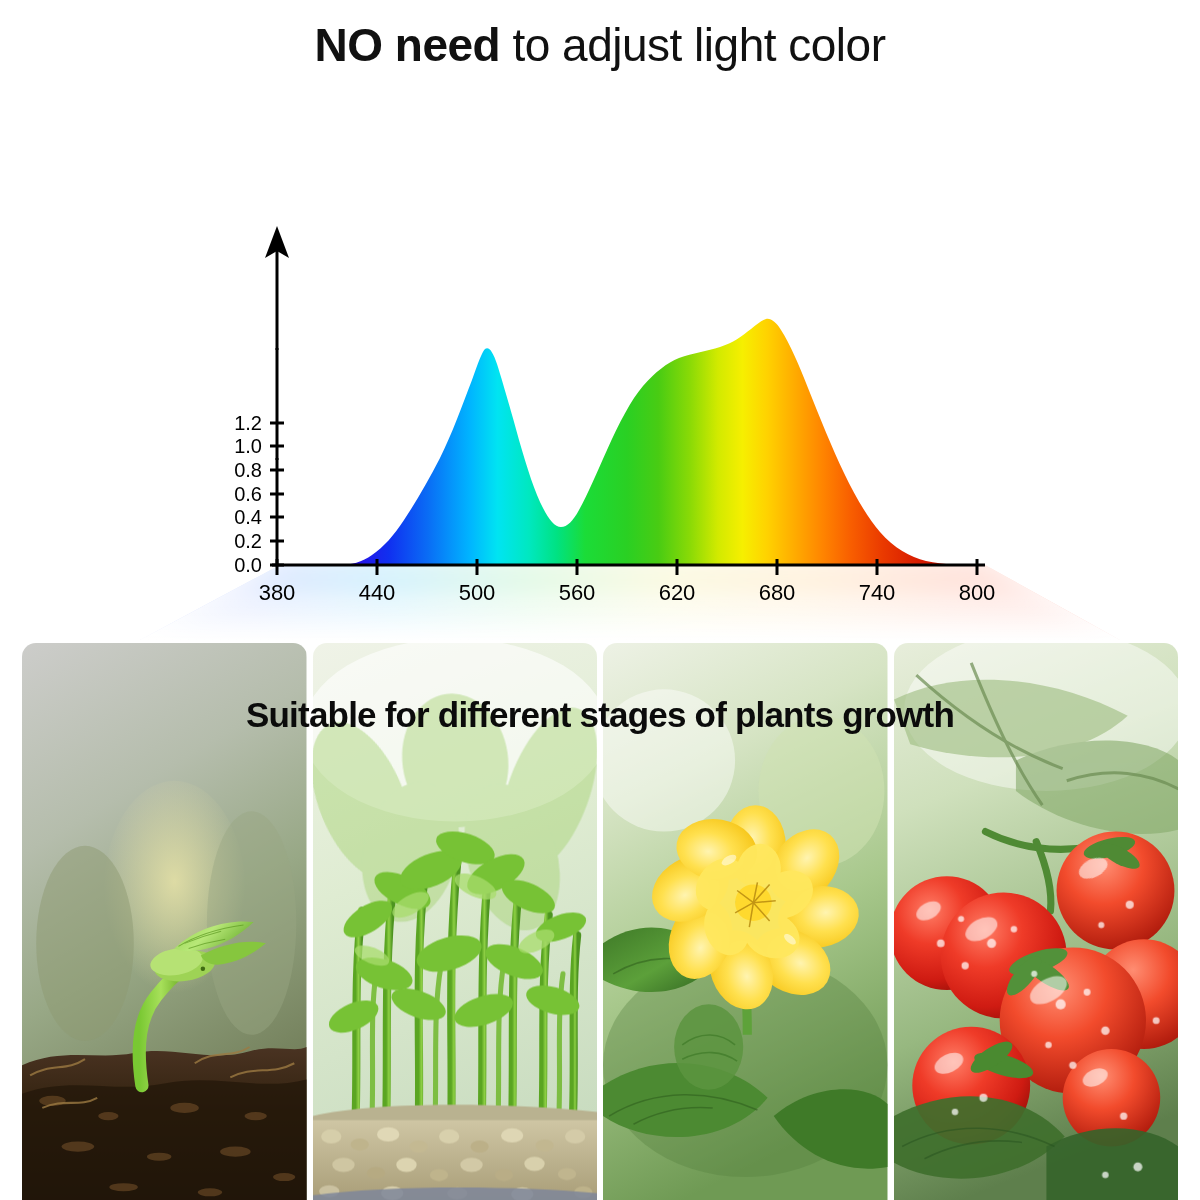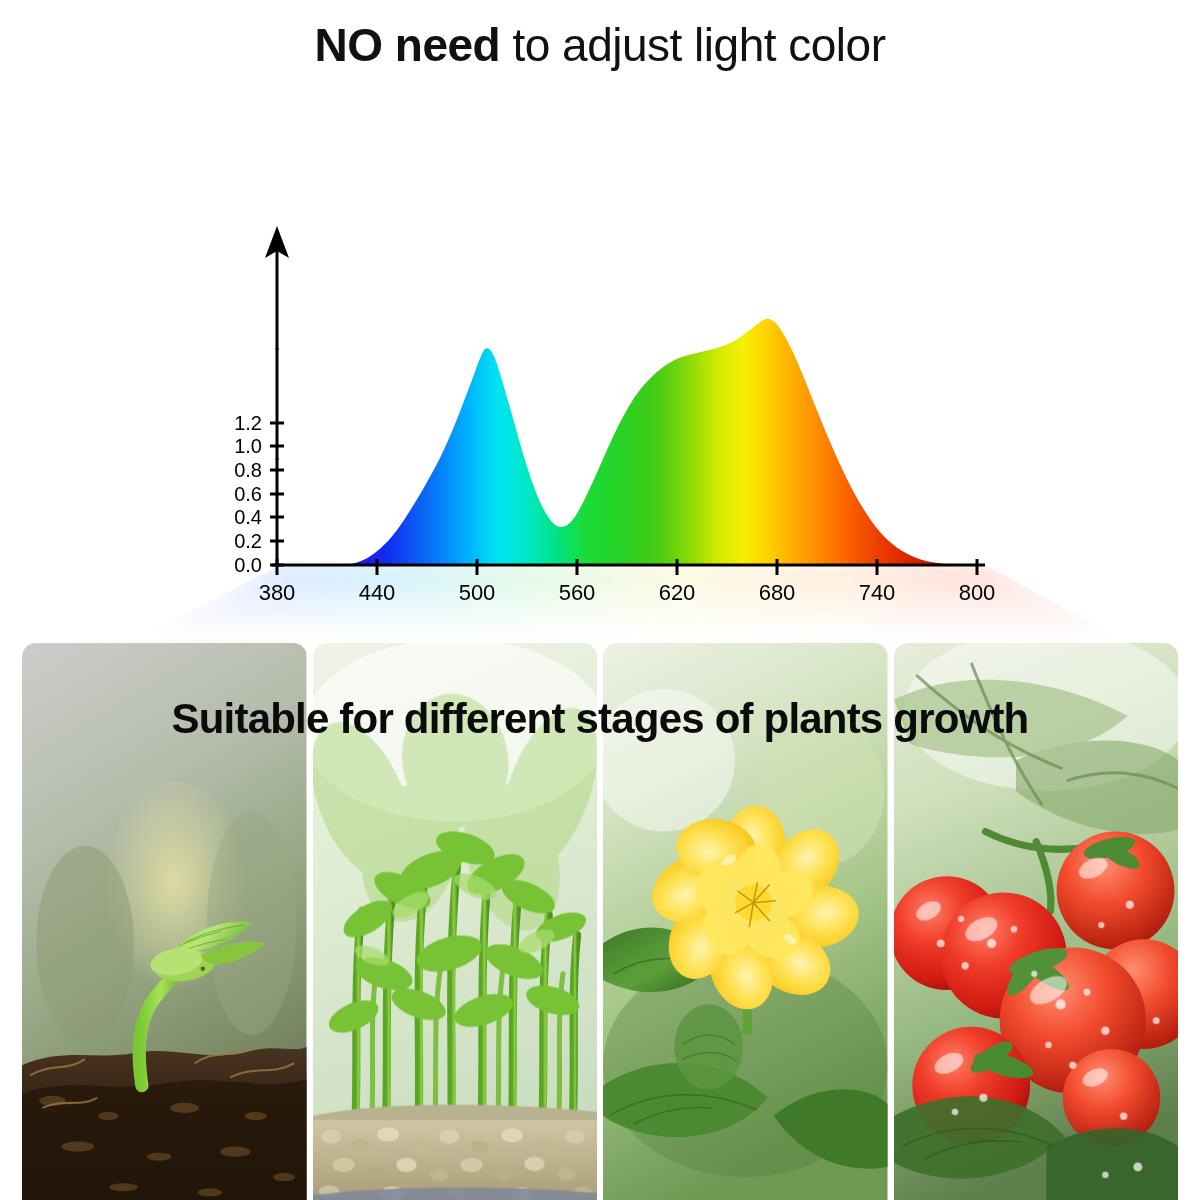--- a/index.html
+++ b/index.html
@@ -53,21 +53,21 @@
     display:flex;gap:6px;padding:0 22px;box-sizing:border-box;
   }
   .photo-panel{
     position:relative;flex:1 1 0;height:557px;
     border-radius:14px 14px 0 0;overflow:hidden;
   }
   .photo-svg{position:absolute;left:0;top:0;width:100%;height:100%;}
 
   #overlay-caption{
     position:absolute;left:0;top:695px;width:1200px;text-align:center;
-    font-size:42px;font-weight:bold;color:#0b0b0b;letter-spacing:-0.8px;
+    font-size:35px;font-weight:bold;color:#0b0b0b;letter-spacing:-0.8px;
     pointer-events:none;white-space:nowrap;
   }
 </style>
 </head>
 <body>
 
 <div id="headings">
   <div id="subtitle">
     <span class="b">NO need</span><span class="n"> to adjust light color</span>
   </div>

